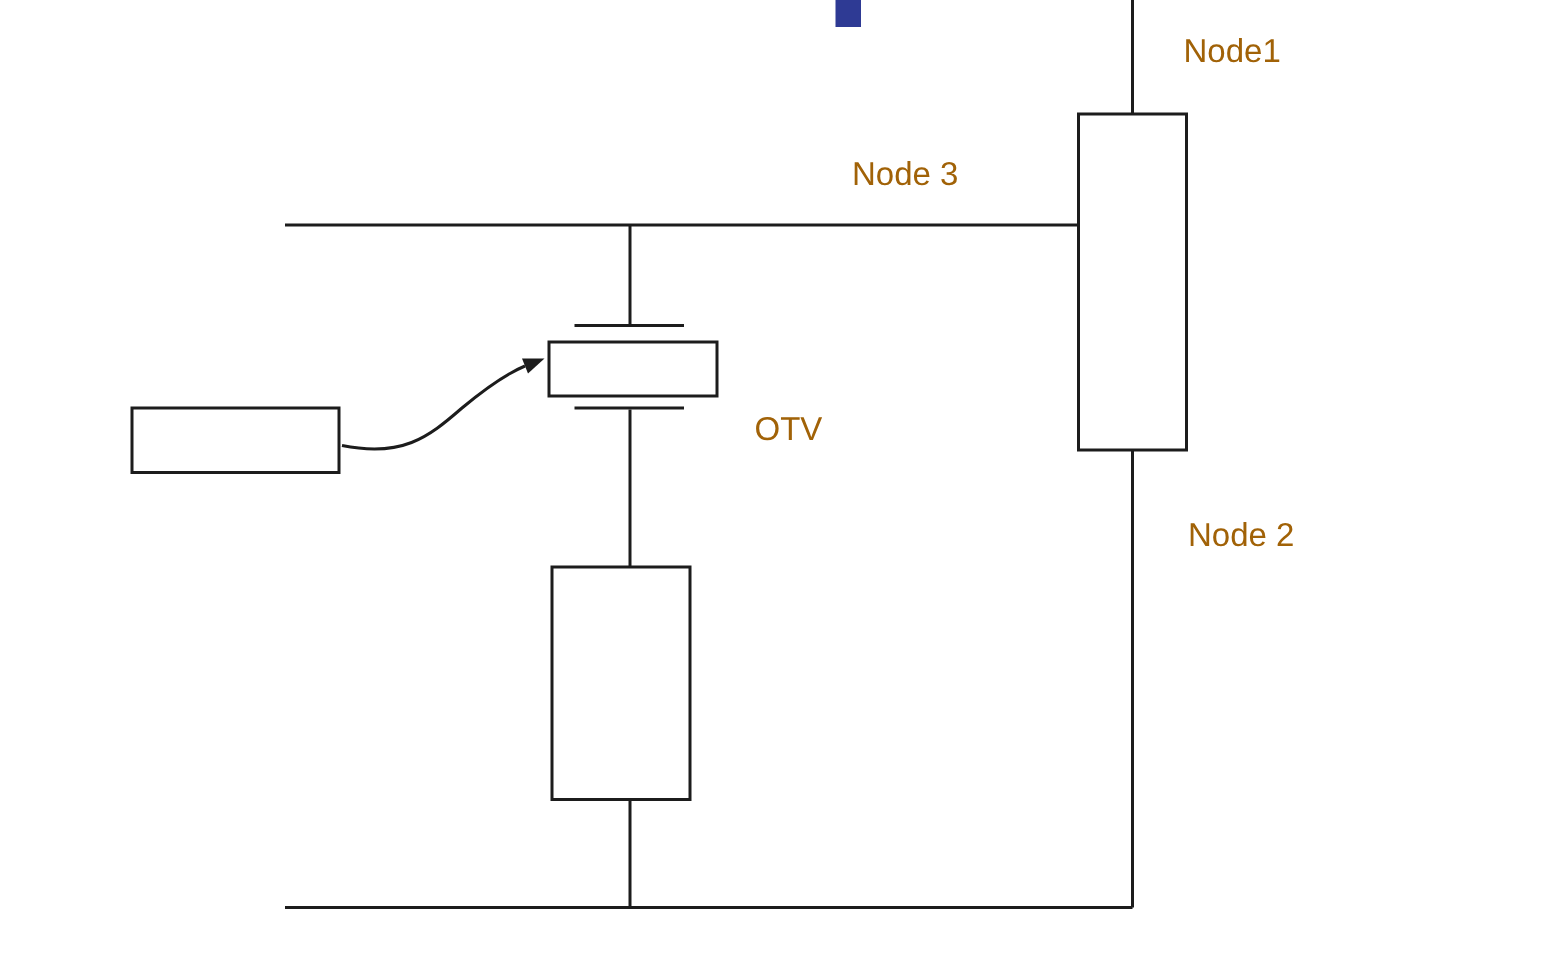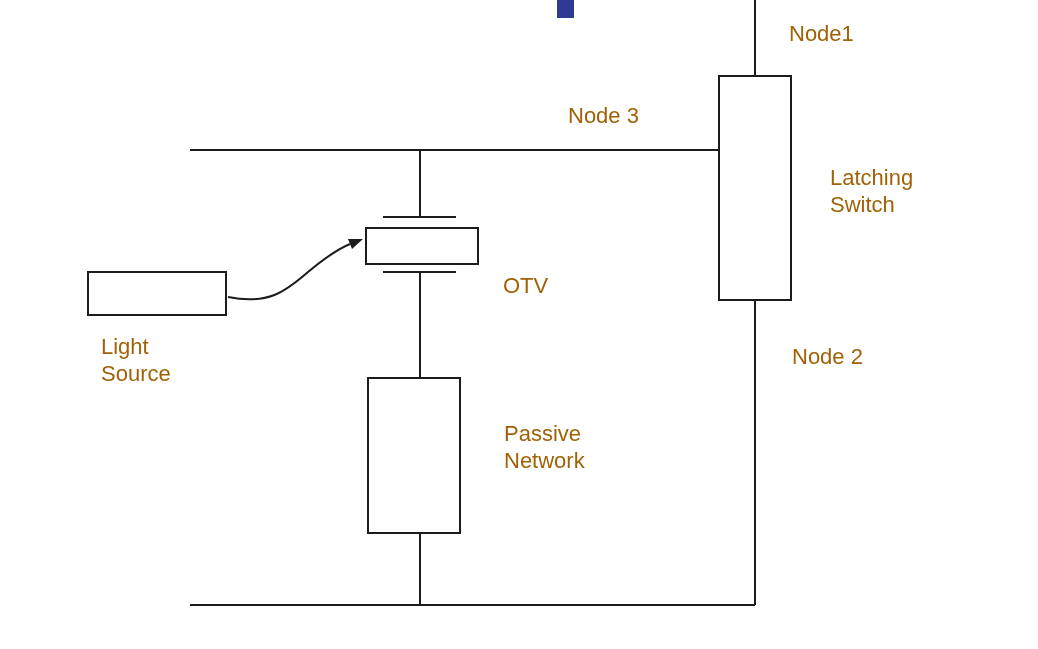--- a/index.html
+++ b/index.html
@@ -69,32 +69,20 @@
       <path d="M 228 297 C 268 305 285 292 308 272 C 326 257 338 249 350 244"></path>
     </g>
 
     <polygon points="363,239 352,249 348,239" fill="#1c1c1c" stroke="none"></polygon>
   </svg>
 
   <div class="label" style="left:789px; top:20px;">Node1</div>
 
   <div class="label" style="left:568px; top:102px;">Node 3</div>
 
-  <div class="label" style="left:830px; top:164px;">
-    <div>Latching</div>
-    <div>Switch</div>
-  </div>
 
   <div class="label" style="left:503px; top:233px;margin-top:39px;">OTV</div>
 
-  <div class="label" style="left:101px; top:333px;">
-    <div>Light</div>
-    <div>Source</div>
-  </div>
 
   <div class="label" style="left:792px; top:343px;">Node 2</div>
 
-  <div class="label" style="left:504px; top:420px;">
-    <div>Passive</div>
-    <div>Network</div>
-  </div>
 
 </div>
 
 </body></html>

